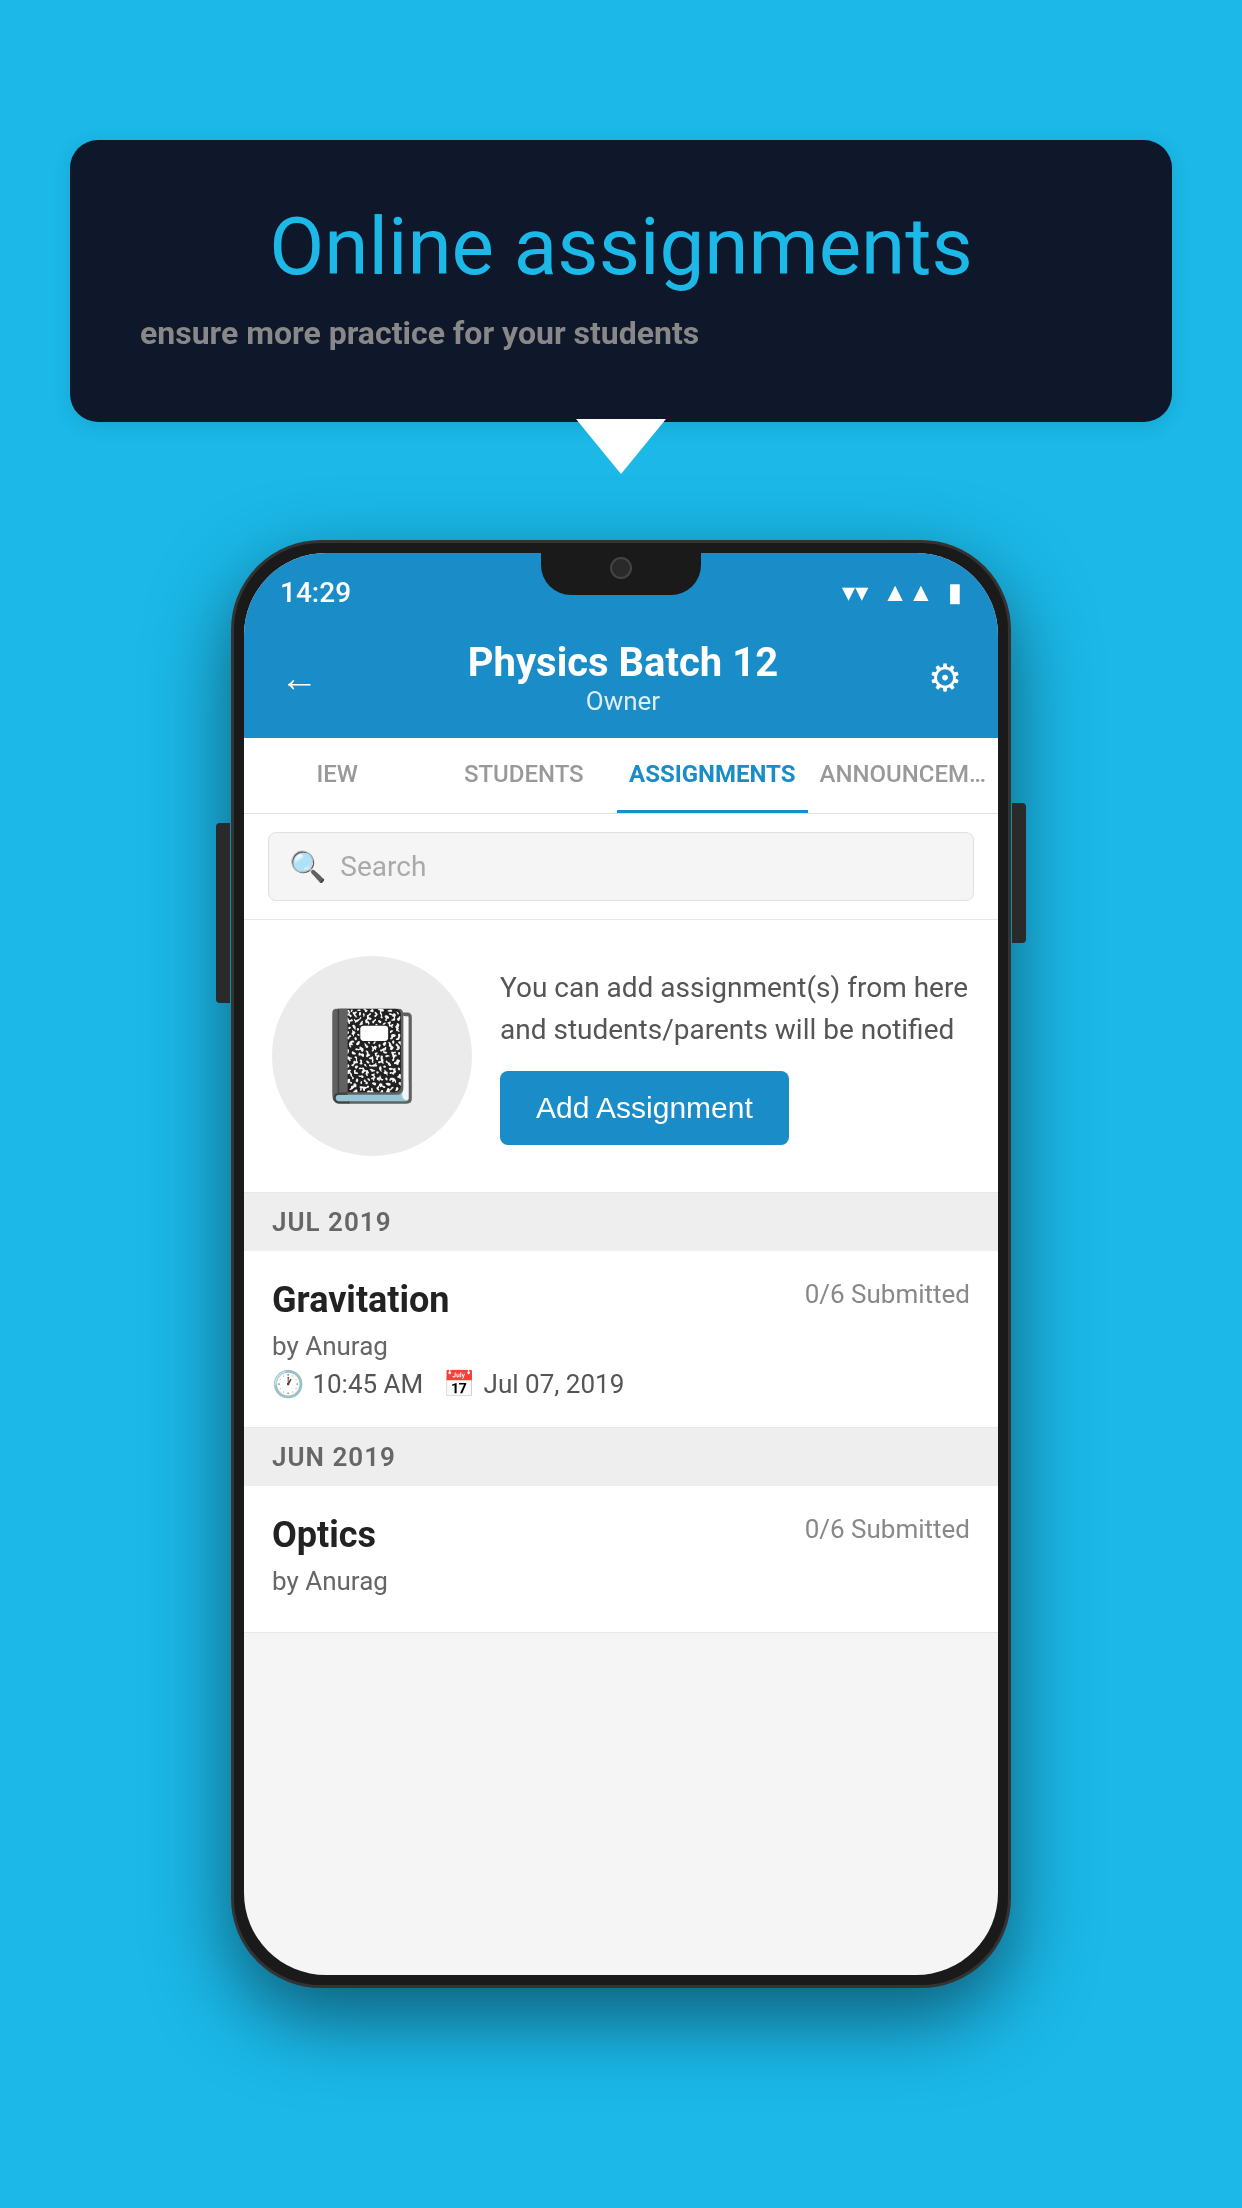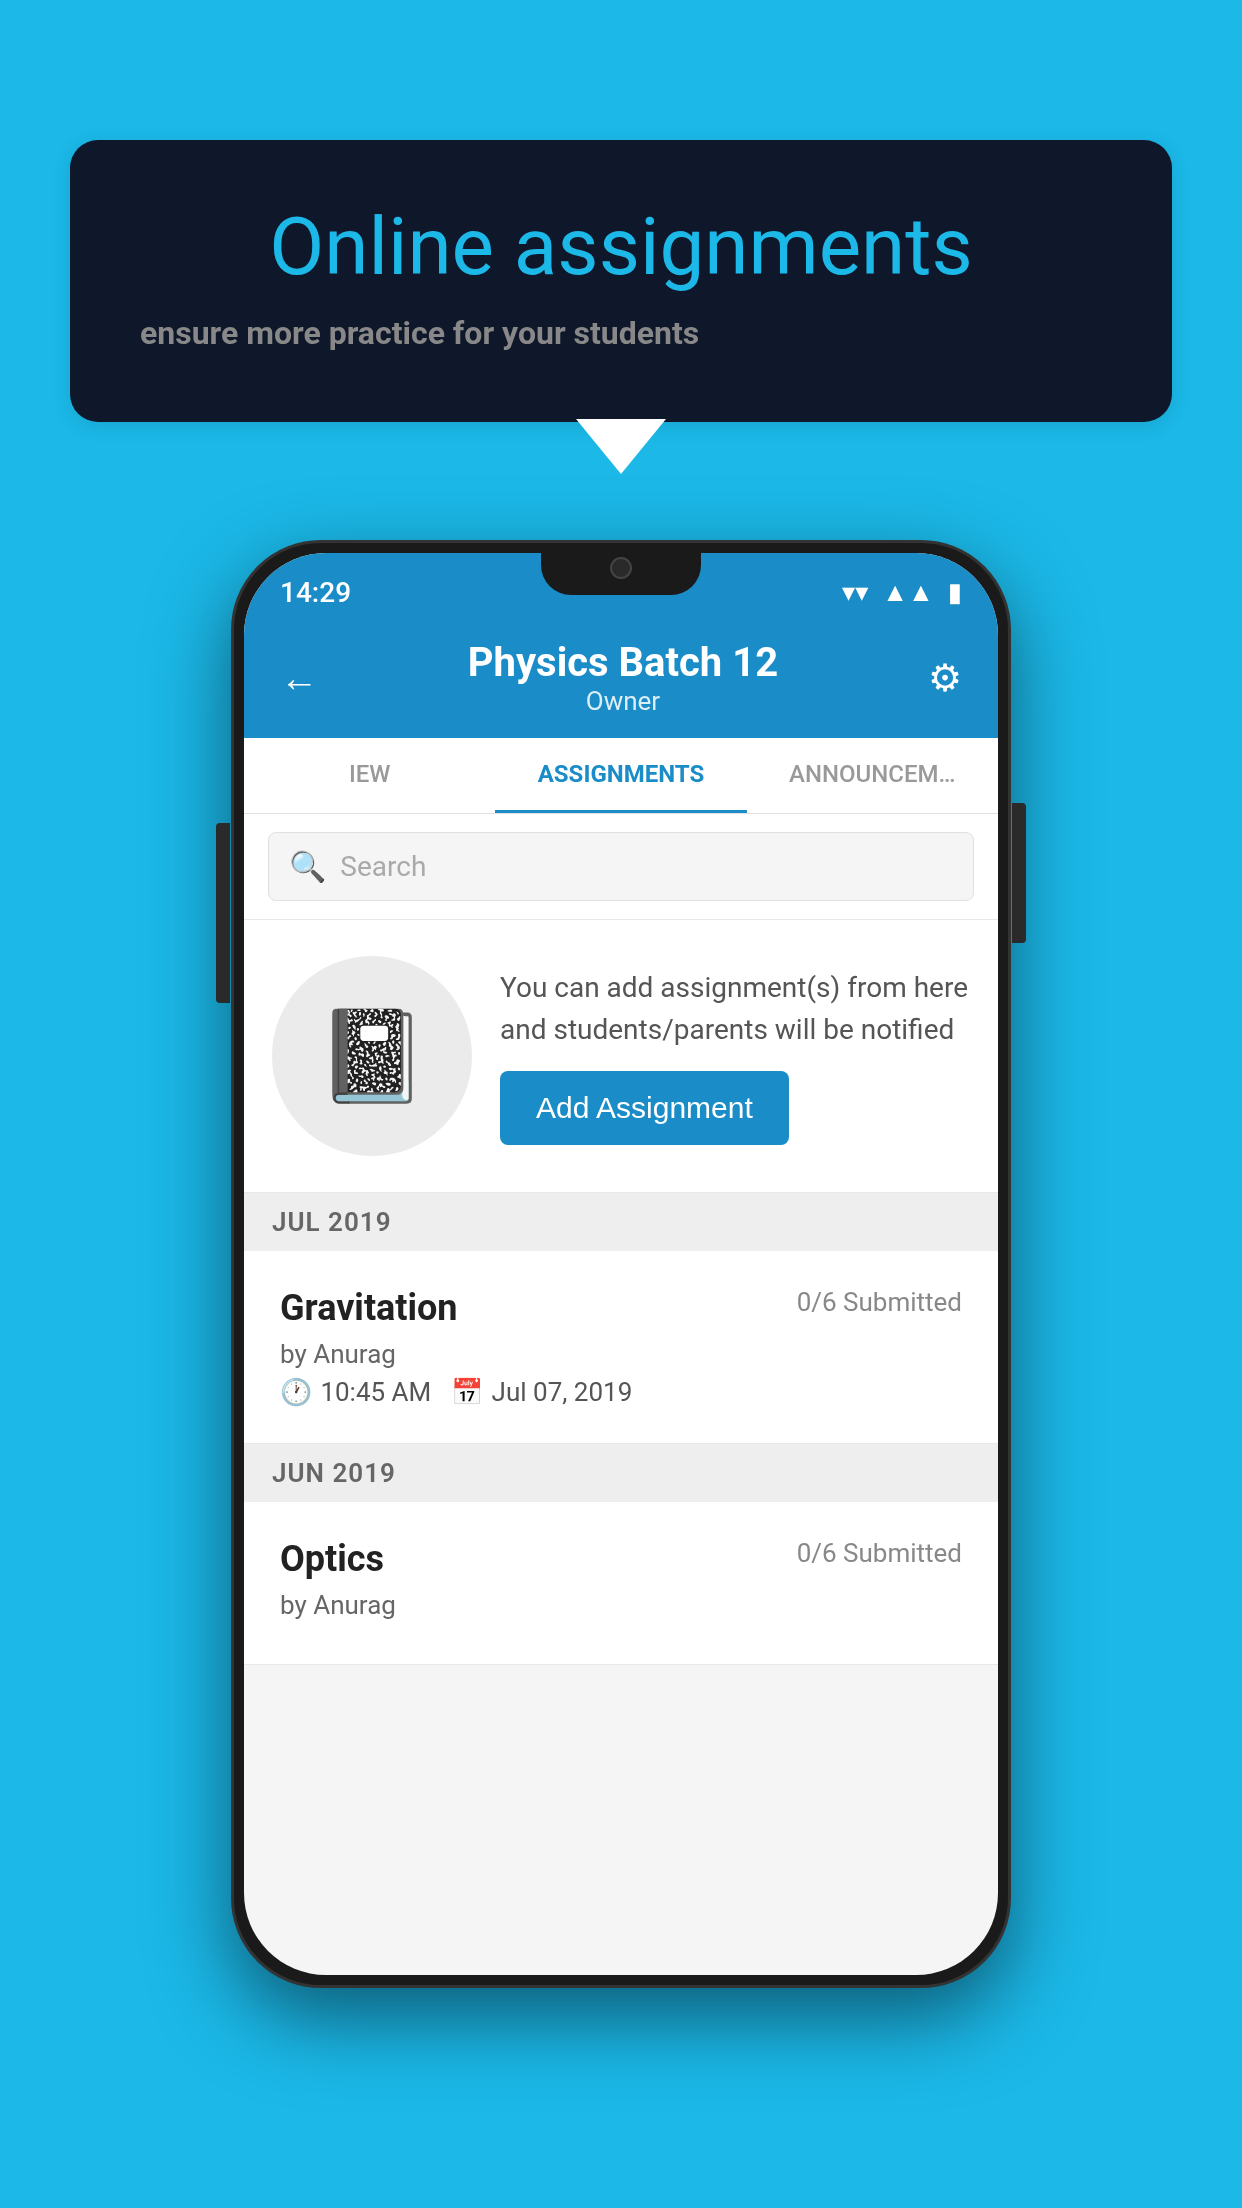--- a/index.html
+++ b/index.html
@@ -309,21 +309,21 @@
       padding: 14px 28px;
       font-size: 26px;
       font-weight: 600;
       color: #666;
       letter-spacing: 1px;
     }
 
     
     .assignment-item {
       background: white;
-      padding: 36px;
+      padding: 28px;
       border-bottom: 1px solid #e8e8e8;
     }
 
     .assignment-header {
       display: flex;
       justify-content: space-between;
       align-items: flex-start;
       margin-bottom: 10px;
     }
 
@@ -394,20 +394,23 @@
         <div class="header-center">
           <div class="header-title">Physics Batch 12</div>
           <div class="header-subtitle">Owner</div>
         </div>
         <span class="header-gear">⚙</span>
       </div>
 
       <div class="tabs-bar">
         <div class="tab-item">
           <span>IEW</span>
+        </div>
+        <div class="tab-item">
+          <span>STUDENTS</span>
         </div>
         <div class="tab-item active">
           <span>ASSIGNMENTS</span>
         </div>
         <div class="tab-item">
           <span>ANNOUNCEM…</span>
         </div>
       </div>
 
       <div class="search-bar">

